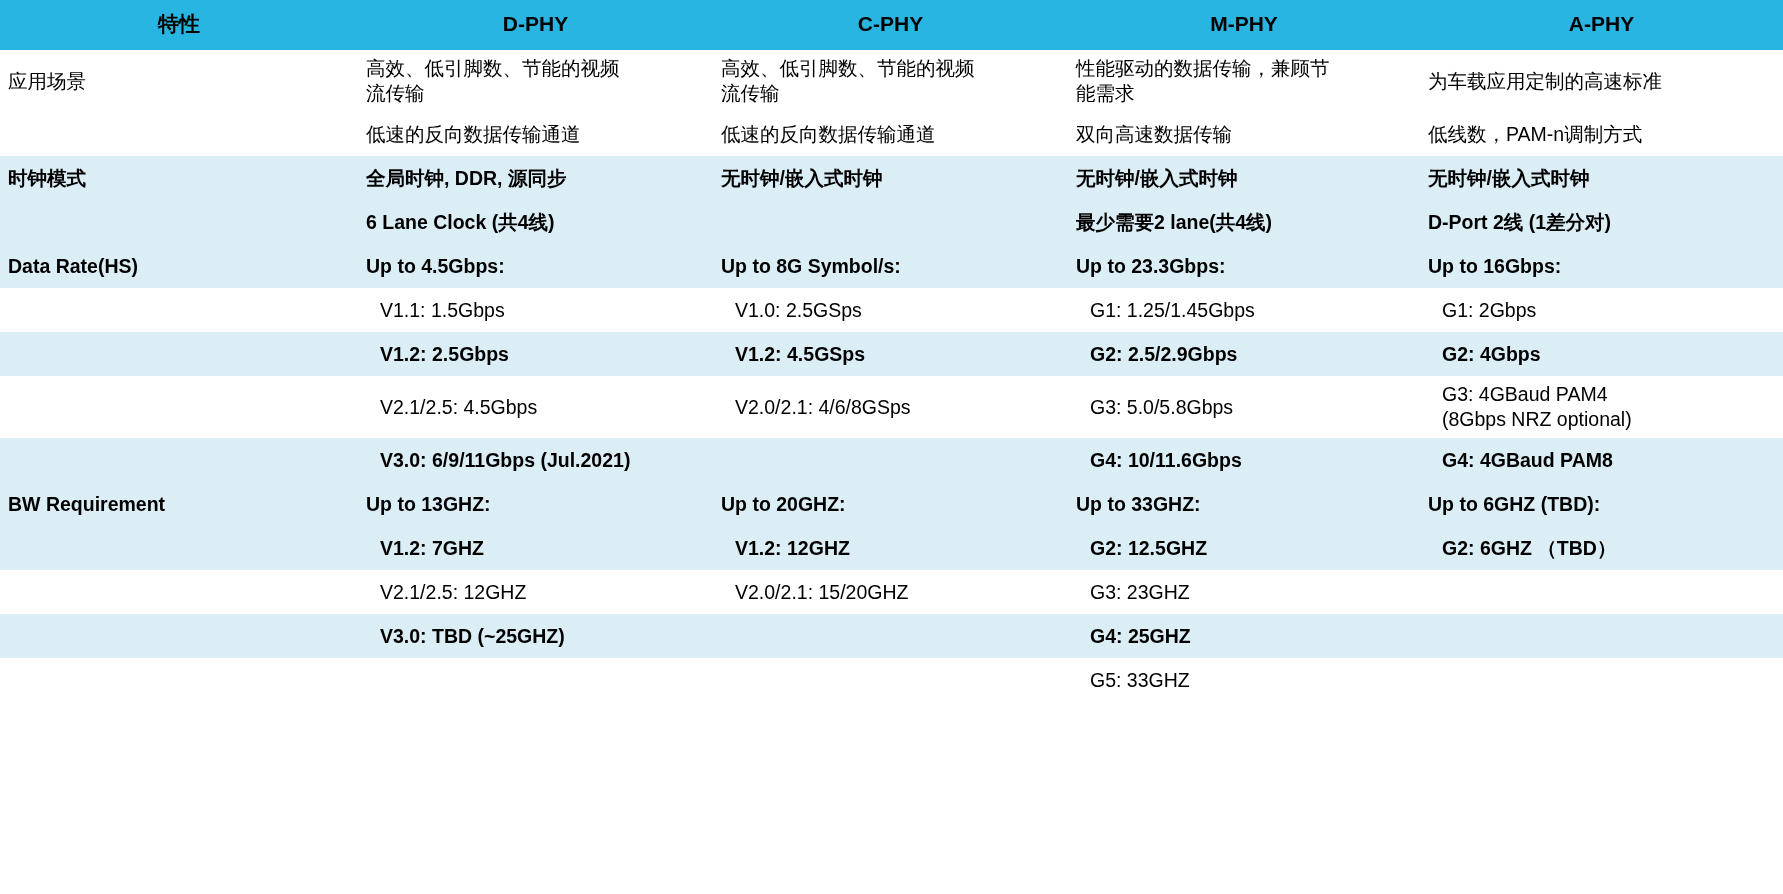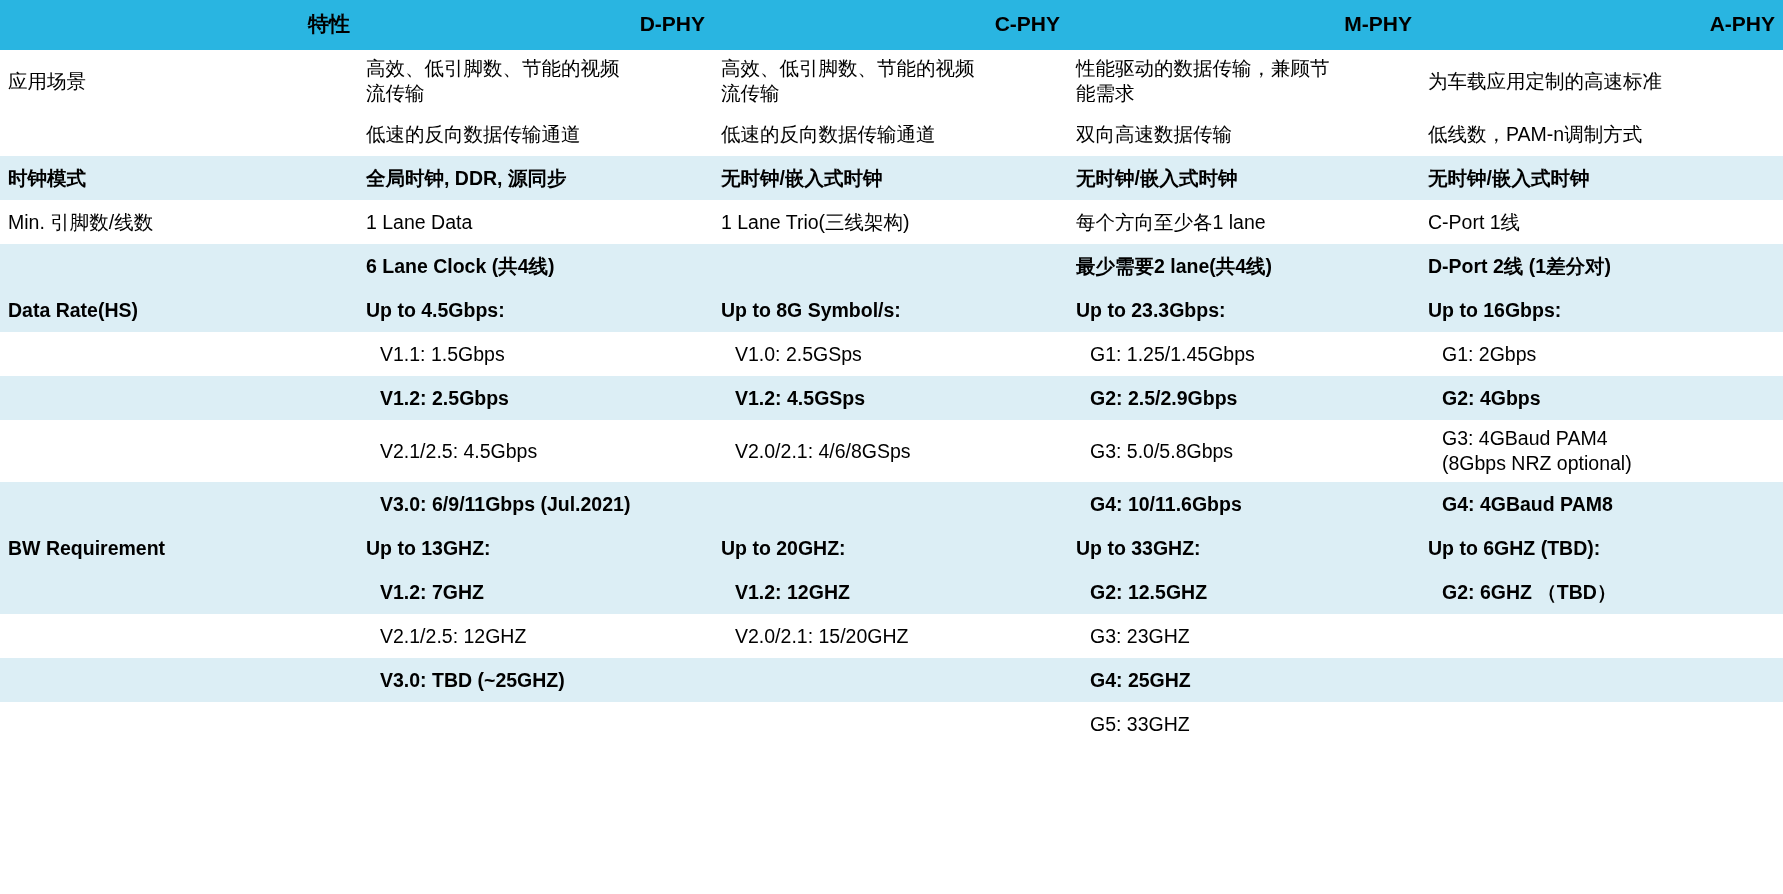--- a/index.html
+++ b/index.html
@@ -28,21 +28,21 @@
   table.compare col.c0 { width: 358px; }
   table.compare col.c1 { width: 355px; }
   table.compare col.c2 { width: 355px; }
   table.compare col.c3 { width: 352px; }
   table.compare col.c4 { width: 363px; }
 
   thead th {
     background: #29b5e1;
     color: #000000;
     font-weight: bold;
-    text-align: right;
+    text-align: center;
     font-size: 21px;
     padding: 6px 8px 8px 8px;
     height: 36px;
     vertical-align: middle;
     border: none;
   }
   tbody td {
     padding: 3px 8px;
     vertical-align: middle;
     border: none;
@@ -99,27 +99,20 @@
           <td class="val">低速的反向数据传输通道</td>
           <td class="val">双向高速数据传输</td>
           <td class="val">低线数，PAM-n调制方式</td>
         </tr>
         <tr class="band-tint h-one">
           <td class="label">时钟模式</td>
           <td class="val">全局时钟, DDR, 源同步</td>
           <td class="val">无时钟/嵌入式时钟</td>
           <td class="val">无时钟/嵌入式时钟</td>
           <td class="val">无时钟/嵌入式时钟</td>
-        </tr>
-        <tr class="band-light h-one">
-          <td class="label">Min. 引脚数/线数</td>
-          <td class="val">1 Lane Data</td>
-          <td class="val">1 Lane Trio(三线架构)</td>
-          <td class="val">每个方向至少各1 lane</td>
-          <td class="val">C-Port 1线</td>
         </tr>
         <tr class="band-tint h-one">
           <td class="label"></td>
           <td class="val">6 Lane Clock (共4线)</td>
           <td class="val"></td>
           <td class="val">最少需要2 lane(共4线)</td>
           <td class="val">D-Port 2线 (1差分对)</td>
         </tr>
         <tr class="band-tint h-one">
           <td class="label">Data Rate(HS)</td>

